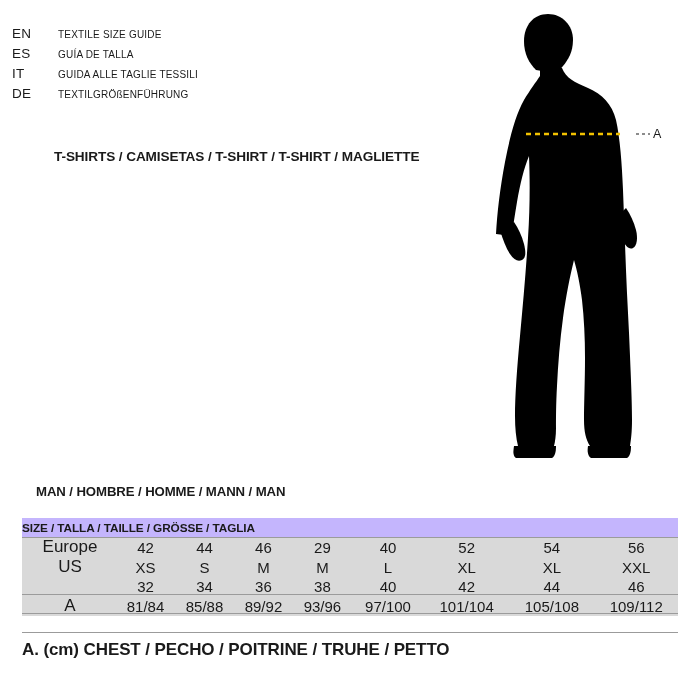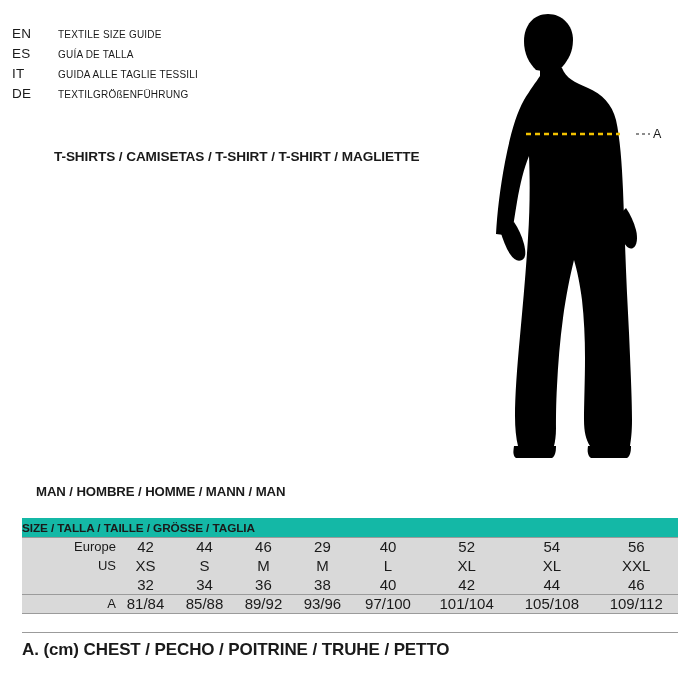--- a/index.html
+++ b/index.html
@@ -99,34 +99,34 @@
     border-collapse: collapse;
     width: 656px;
     font-size: 12px;
   }
   table.size-table td {
     padding: 0;
     height: 19px;
     vertical-align: middle;
   }
   .row-head td {
-    background: #14b8a6;
+    background: #c4b5fd;
     font-size: 11.8px;
     font-weight: bold;
     padding-left: 2px;
     letter-spacing: -0.1px;
   }
   .row-shade td {
     background: #d9d9d9;
   }
   .cell-label {
-    text-align: right;
+    text-align: center;
     padding-left: 2px !important;
     width: 92px;
-    font-size: 13px;
+    font-size: 17px;
     margin-left: 20px;
   }
   .cell-val {
     text-align: center;
     font-size: 15px;
   }
   .table-rule {
     position: absolute;
     left: 22px;
     width: 656px;

